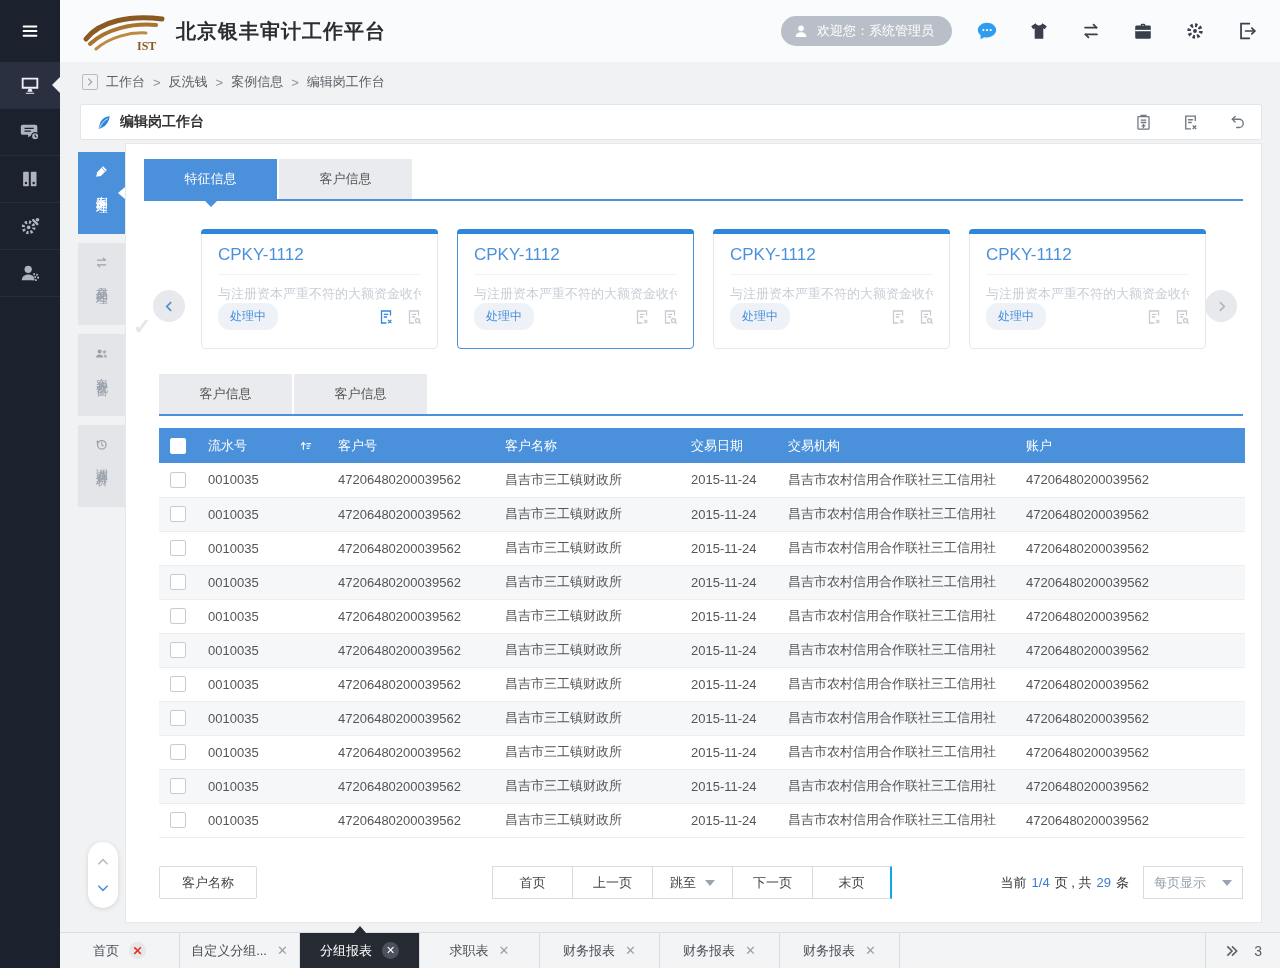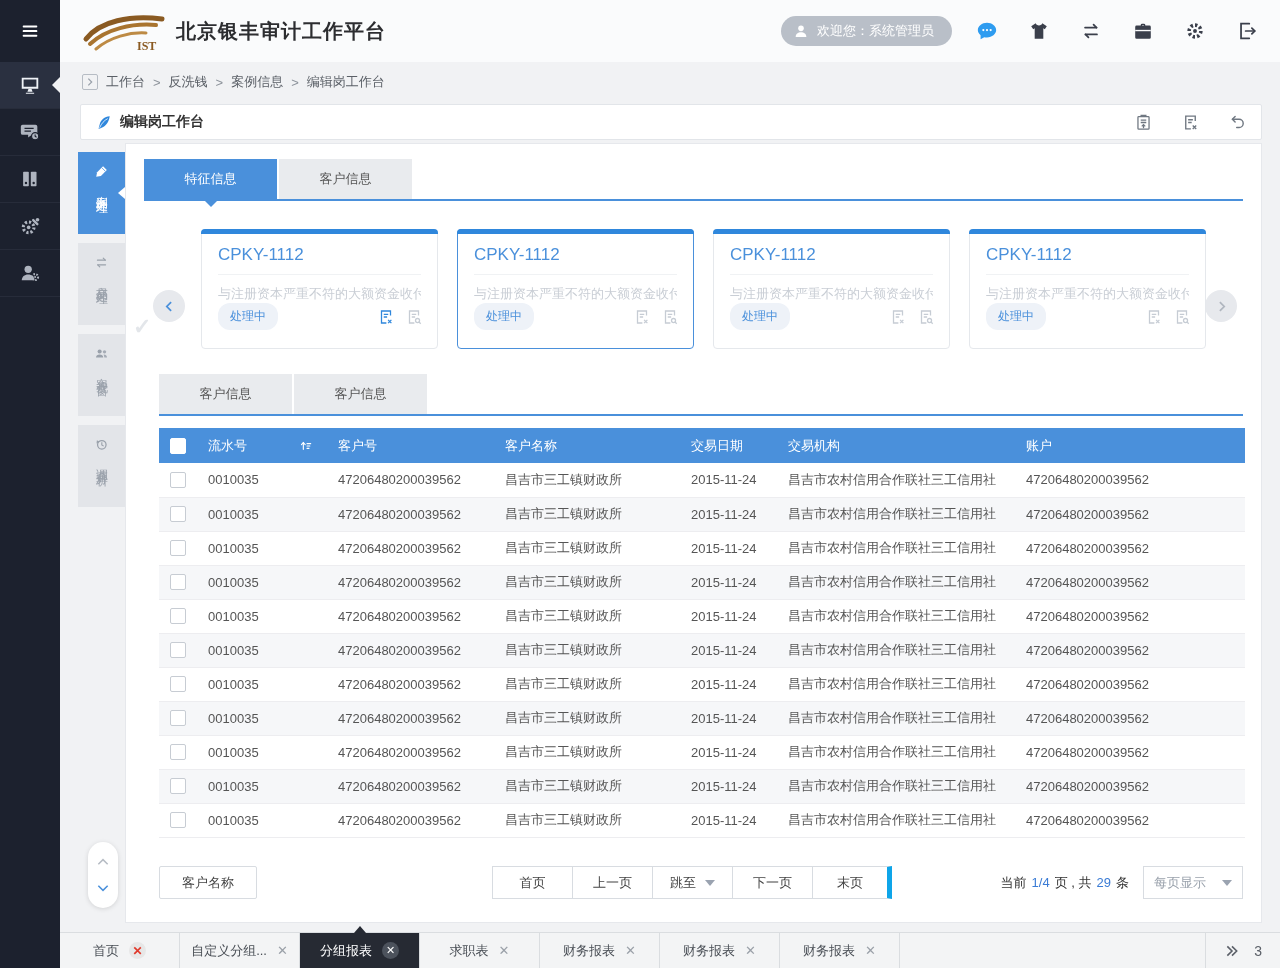--- a/index.html
+++ b/index.html
@@ -91,21 +91,21 @@
   .grid th .checkbox { border-color:#fff; }
   .th-flex { display:flex; align-items:center; }
   .sort-icon { width:16px; height:16px; margin-left:auto; cursor:pointer; color:#fff; }
 
   
   .pager { position:absolute; left:33px; right:18px; top:722px; height:33px; display:flex; align-items:center; }
   .btn { height:33px; border:1px solid #d8dce1; background:#fff; font-size:13px; color:#444; display:flex; align-items:center; justify-content:center; cursor:pointer; }
   .batch { padding:0 22px; border-radius:2px; }
   .pgroup { display:flex; margin-left:235px; }
   .pgroup .btn { min-width:80px; border-right:none; }
-  .pgroup .btn:last-child { border-right:5px solid #0ea5e9;text-align:center; }
+  .pgroup .btn:last-child { border-right:2px solid #0ea5e9;text-align:center; }
   .caret { width:0; height:0; border-left:5px solid transparent; border-right:5px solid transparent; border-top:6px solid #9aa3b0; margin-left:9px; }
   .psummary { margin-left:auto; display:flex; align-items:center; font-size:13px; color:#333; gap:5px; }
   .num { color:#3a7bd5; }
   .per-page { width:100px; height:33px; border:1px solid #d8dce1; background:#fff; color:#9aa2ac; font-size:13px; display:flex; align-items:center; justify-content:space-between; padding:0 10px; margin-left:14px; cursor:pointer; }
 
   .scroll-pill { position:absolute; left:28px; top:699px; width:30px; height:66px; background:#fff; border-radius:16px; box-shadow:0 1px 5px rgba(0,0,0,.13); display:flex; flex-direction:column; align-items:center; justify-content:space-evenly; z-index:5; }
   .scroll-pill .ico { width:14px; height:14px; cursor:pointer; }
   .sp-up { color:#b6bcc4; }
   .sp-down { color:#4a90db; }
 

